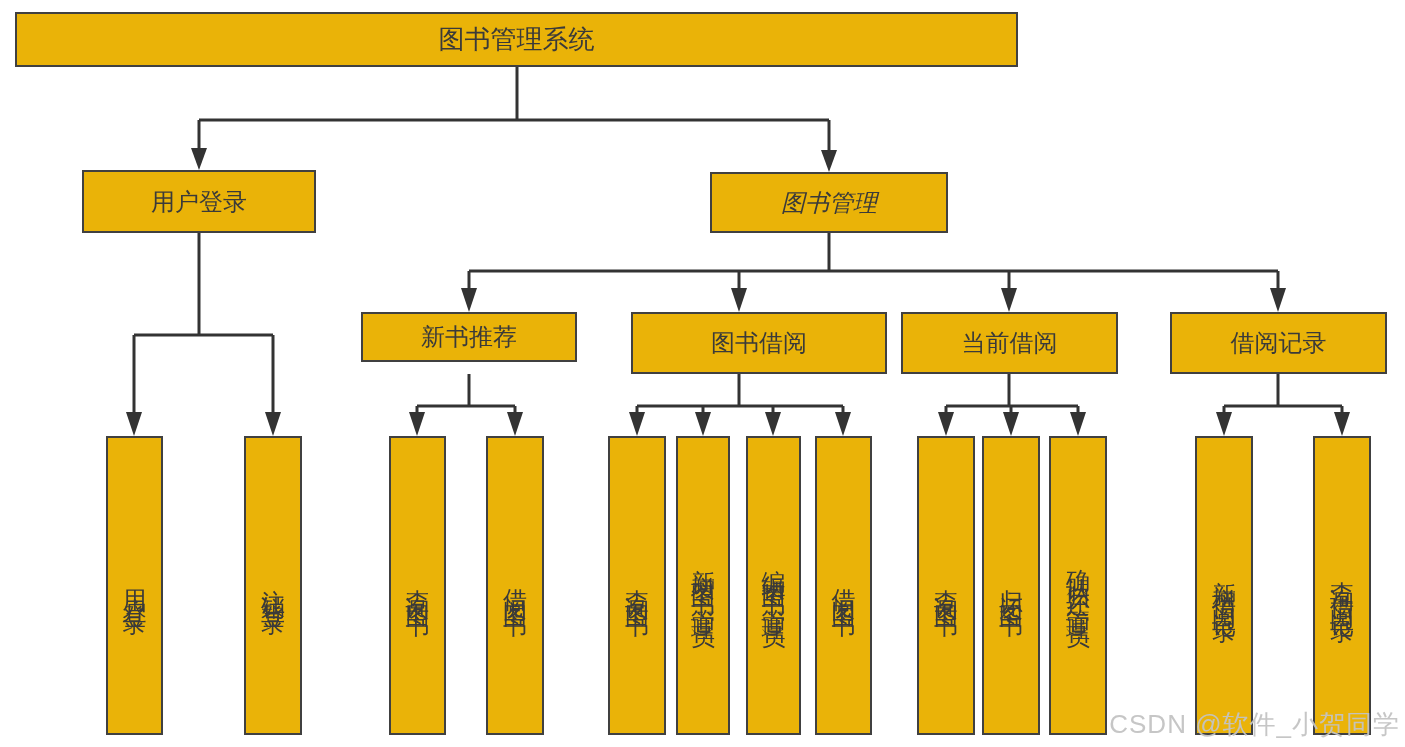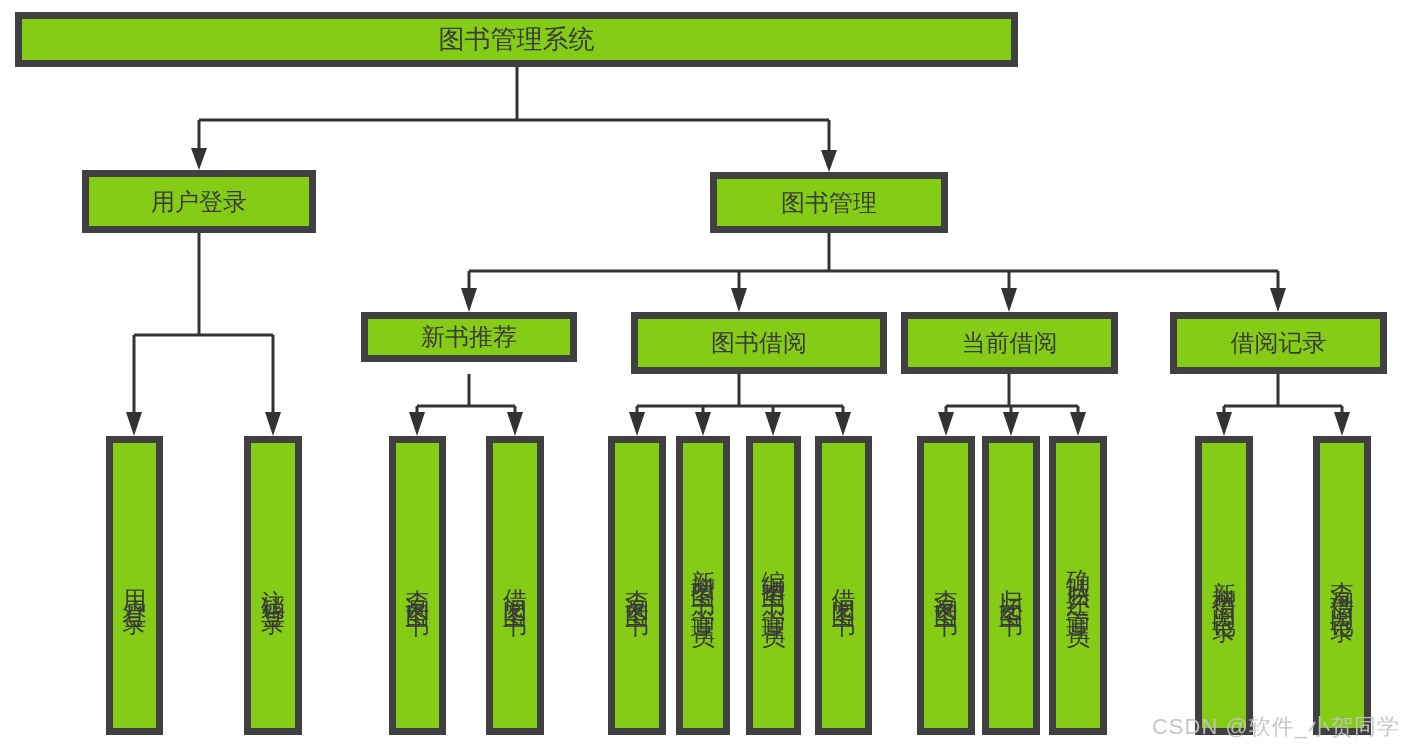--- a/index.html
+++ b/index.html
@@ -7,42 +7,42 @@
     position:relative;
     width:1405px;height:747px;
     background:#ffffff;
     font-family:"Liberation Sans","DejaVu Sans",sans-serif;
     color:#3a3a3a;
     overflow:hidden;
   }
   svg.connectors{position:absolute;left:0;top:0;z-index:1;}
   .box{
     position:absolute;
-    background:#84cc16;
-    border:7px solid #404040;
+    background:#eab308;
+    border:2px solid #404040;
     box-sizing:border-box;
     display:flex;align-items:center;justify-content:center;
     text-align:center;
     z-index:2;
     white-space:nowrap;
   }
   .root-node{font-size:26px;}
   .h-node{font-size:24px;}
   .leaf{
     writing-mode:vertical-rl;
     text-orientation:mixed;
     font-size:24px;
     letter-spacing:8px;
     line-height:1;
     white-space:normal;
   }
   .watermark{
     position:absolute;
     right:5px;bottom:5px;
-    font-size:22px;
+    font-size:26px;
     color:rgba(195,195,195,0.95);
     letter-spacing:1px;
     z-index:6;
     text-align:center;
   }
 </style>
 </head>
 <body>
 
 <div class="canvas">
@@ -108,21 +108,21 @@
       <polygon points="1003,412 1019,412 1011,436"></polygon>
       <polygon points="1070,412 1086,412 1078,436"></polygon>
       <polygon points="1216,412 1232,412 1224,436"></polygon>
       <polygon points="1334,412 1350,412 1342,436"></polygon>
     </g>
   </svg>
 
   <div class="box root-node" style="left:15px;top:12px;width:1003px;height:55px;">图书管理系统</div>
 
   <div class="box h-node" style="left:82px;top:170px;width:234px;height:63px;">用户登录</div>
-  <div class="box h-node" style="left:710px;top:172px;width:238px;height:61px;">图书管理</div>
+  <div class="box h-node" style="left:710px;top:172px;width:238px;height:61px;font-style:italic;">图书管理</div>
 
   <div class="box h-node" style="left:361px;top:312px;width:216px;height:50px;">新书推荐</div>
   <div class="box h-node" style="left:631px;top:312px;width:256px;height:62px;">图书借阅</div>
   <div class="box h-node" style="left:901px;top:312px;width:217px;height:62px;">当前借阅</div>
   <div class="box h-node" style="left:1170px;top:312px;width:217px;height:62px;">借阅记录</div>
 
   <div class="box leaf" style="left:106px;top:436px;width:57px;height:299px;">用户登录</div>
   <div class="box leaf" style="left:244px;top:436px;width:58px;height:299px;">注销登录</div>
 
   <div class="box leaf" style="left:389px;top:436px;width:57px;height:299px;">查询图书</div>

